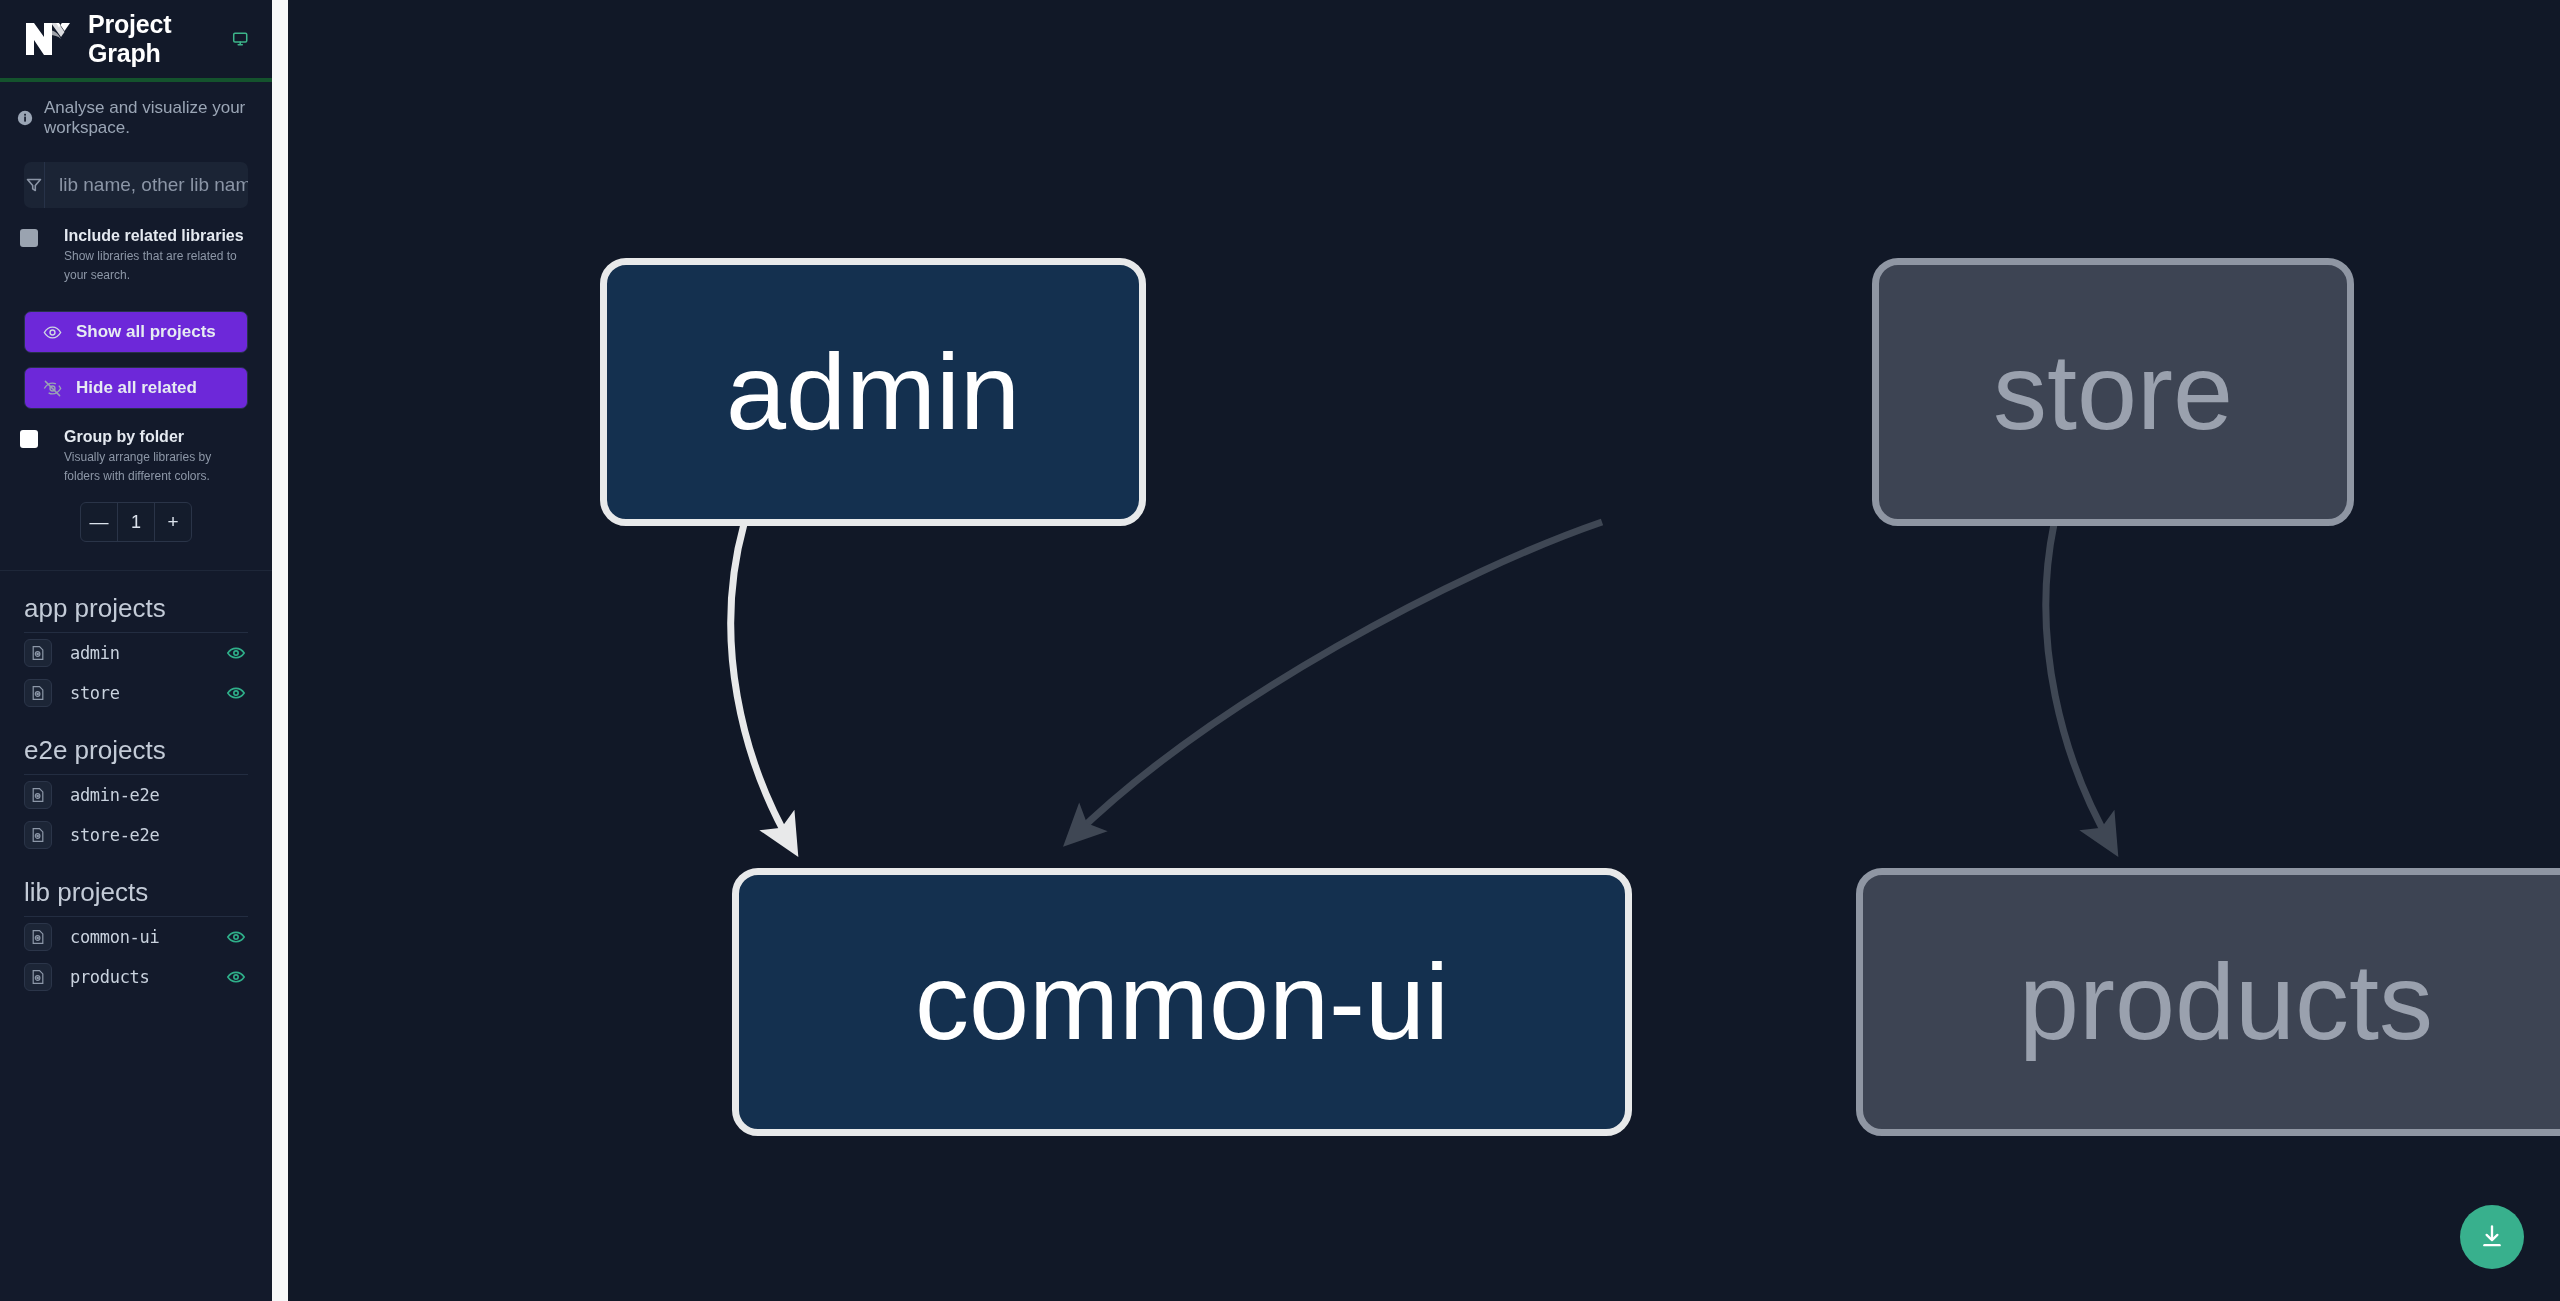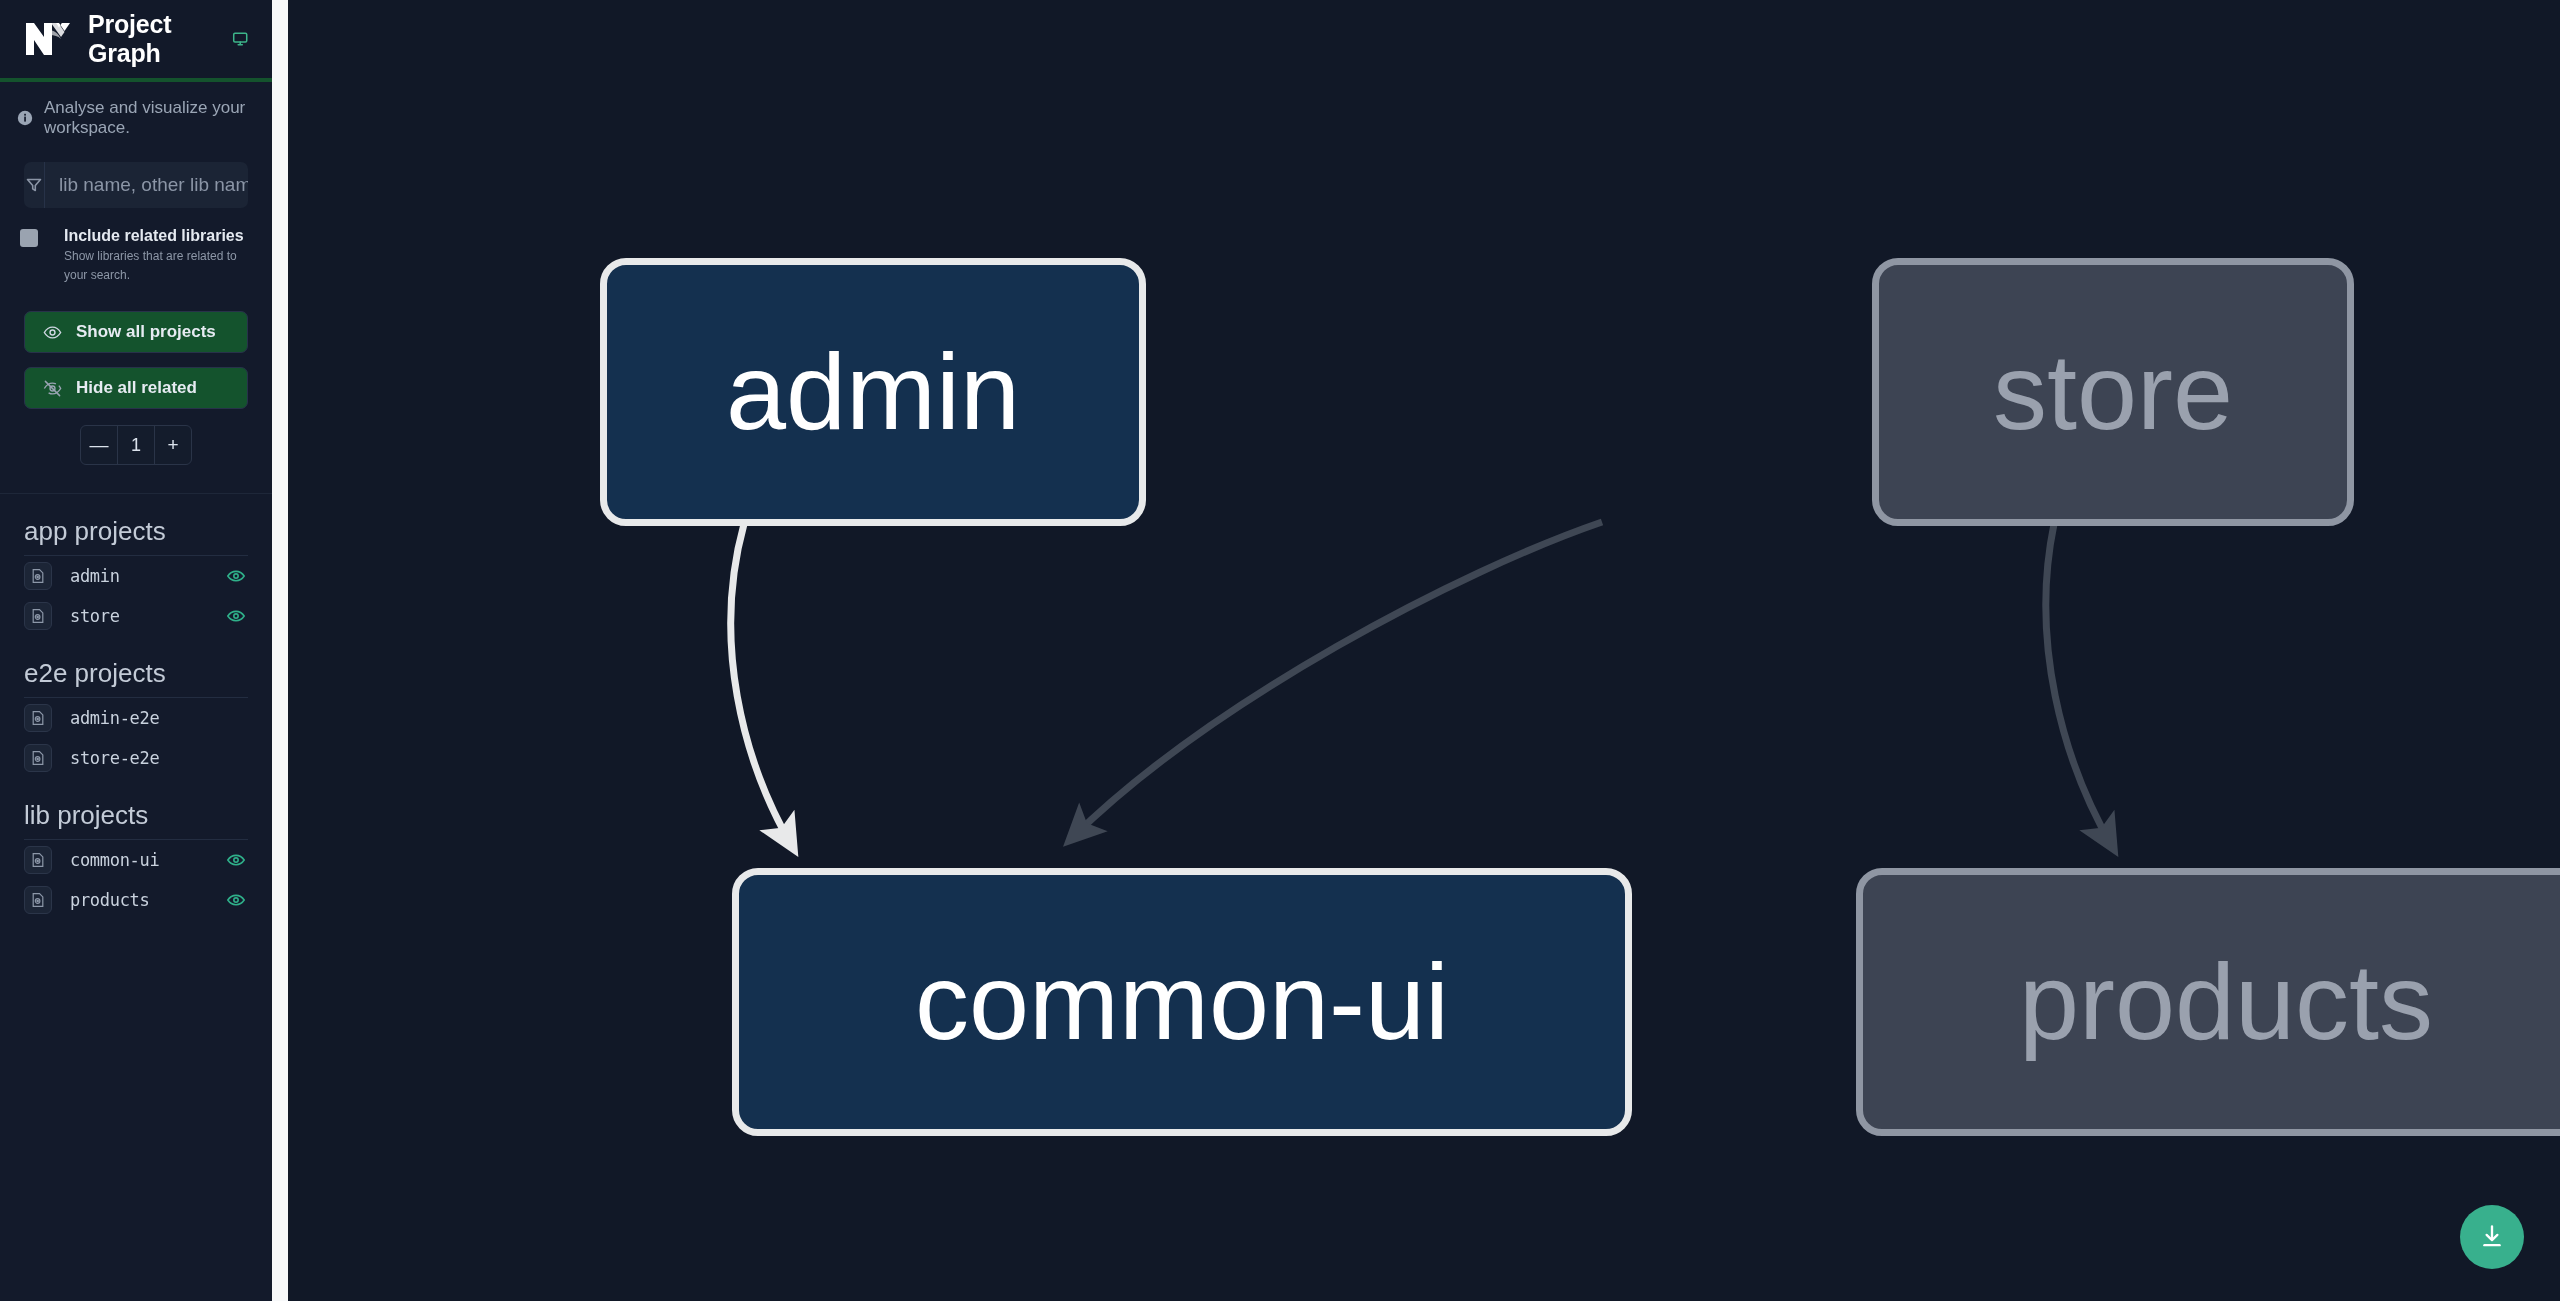--- a/index.html
+++ b/index.html
@@ -74,21 +74,21 @@
   }
   .box.unchecked-gray { background: #9aa3b0; }
   .box.unchecked-white { background: #ffffff; }
   .box.checked { background: #3cb489; position: relative; }
   .box.checked svg { position:absolute; left:2px; top:2px; }
   .opt-txt .opt-label { color: #e4e9f0; font-size: 16px; font-weight: 700; line-height: 19px; }
   .opt-txt .opt-desc { color: #8d97a7; font-size: 12px; line-height: 19px; margin-top: 2px; max-width: 190px;}
 
   .btn-wide {
     margin: 14px 24px 0 24px; height: 42px;
-    background: #14532d; border: 1px solid #27324a; border-radius: 7px;
+    background: #6d28d9; border: 1px solid #27324a; border-radius: 7px;
     display: flex; align-items: center; gap: 14px; padding: 0 18px;
     color: #e6ebf2; font-size: 17px; font-weight: 700;
     cursor: pointer;
   }
   .btn-wide.first { margin-top: 26px; }
 
   .stepper {
     margin: 16px 24px 0 80px;
     width: 112px; height: 40px;
     display: flex; border: 1px solid #2a3448; border-radius: 6px; overflow: hidden;
@@ -219,20 +219,27 @@
 
     <div class="btn-wide">
       <svg width="19" height="19" viewBox="0 0 24 24" fill="none" stroke="#9aa4b3" stroke-width="1.8">
         <path d="M1.7 12S5.6 5.2 12 5.2c1.6 0 3 .4 4.3 1M20 8.4c1.5 1.8 2.3 3.6 2.3 3.6S18.4 18.8 12 18.8c-1.9 0-3.5-.6-4.9-1.4"></path>
         <circle cx="12" cy="12" r="3.1"></circle>
         <path d="M3 3l18 18" stroke-linecap="round"></path>
       </svg>
       <span>Hide all related</span>
     </div>
 
+    <div class="opt-row">
+      <div class="box unchecked-white"></div>
+      <div class="opt-txt">
+        <div class="opt-label">Group by folder</div>
+        <div class="opt-desc">Visually arrange libraries by folders with different colors.</div>
+      </div>
+    </div>
 
 
     <div class="stepper">
       <div>—</div>
       <div class="mid">1</div>
       <div>+</div>
     </div>
 
     <div class="sb-divider"></div>
 

